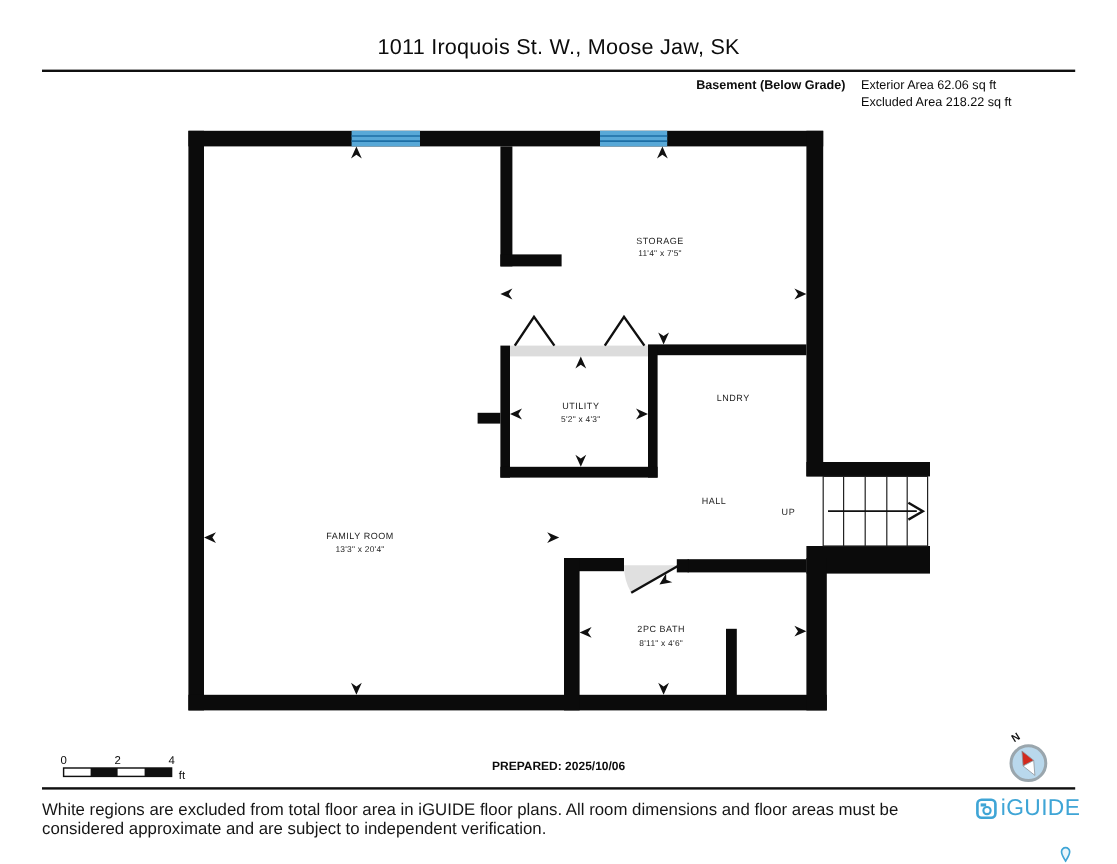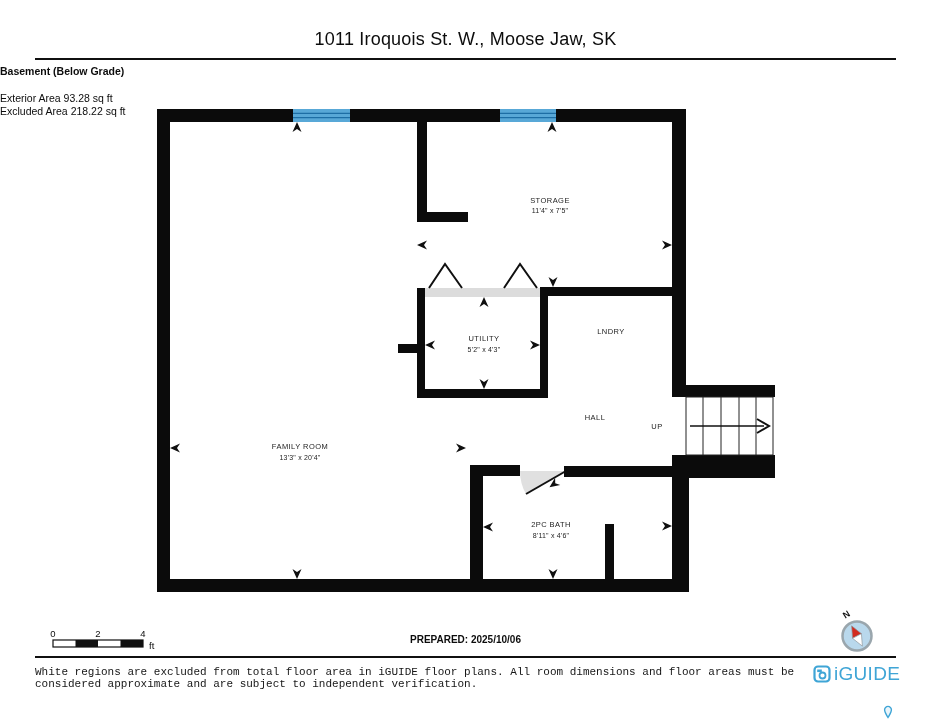--- a/index.html
+++ b/index.html
@@ -9,31 +9,31 @@
   }
   .abs{position:absolute;}
   .page-title{
     top:29px;left:0;width:931px;text-align:center;
     font-size:18px;font-weight:normal;letter-spacing:.2px;color:#0c0c0c;
   }
   .rule{left:35px;width:861px;border-top:2.5px solid #101010;height:0;}
   .rule-top{top:58px;}
   .rule-bottom{top:656px;}
   .subtitle{
-    top:65px;left:0;width:843px;display:flex;justify-content:flex-start;
-    gap:13px;font-size:10.5px;line-height:13.5px;color:#0c0c0c;flex-direction:column;
+    top:65px;left:0;width:843px;display:flex;justify-content:flex-end;
+    gap:13px;font-size:10.5px;line-height:13.5px;color:#0c0c0c;
   }
   .subtitle .floor{font-weight:bold;}
   .plan-svg{top:0;left:0;}
   .prepared{
     top:634px;left:0;width:931px;text-align:center;
     font-size:10px;font-weight:bold;color:#0c0c0c;
   }
   .disclaimer{
-    top:666px;left:35px;width:780px;font-size:11px;color:#161616;font-family:Liberation Mono, monospace;
+    top:666px;left:35px;width:780px;font-size:14px;color:#161616;
   }
   .logo{
     top:663px;left:813px;display:flex;align-items:center;gap:3px;
   }
   .logo .brand{
     font-size:19px;color:#3fa5d6;letter-spacing:.3px;font-weight:400;text-align:center;
   }
   .pin{top:701px;left:881px;}
   svg text{font-family:"Liberation Sans",sans-serif;}
   .room-name{font-size:7.5px;letter-spacing:.45px;fill:#1c1c1c;}
@@ -42,21 +42,21 @@
 </style>
 </head>
 <body>
 
 <div class="abs page-title">1011 Iroquois St. W., Moose Jaw, SK</div>
 <div class="abs rule rule-top"></div>
 
 <div class="abs subtitle">
   <div class="floor">Basement (Below Grade)</div>
   <div>
-    <div>Exterior Area 93.28 sq ft</div>
+    <div>Exterior Area 62.06 sq ft</div>
     <div>Excluded Area 218.22 sq ft</div>
   </div>
 </div>
 
 <svg class="abs plan-svg" width="931" height="720" viewBox="0 0 931 720">
   <defs>
     <polygon id="arr" points="0,-5.5 4.5,4.5 0,1.5 -4.5,4.5" fill="#101010"></polygon>
   </defs>
 
   <g fill="#0b0b0b">

